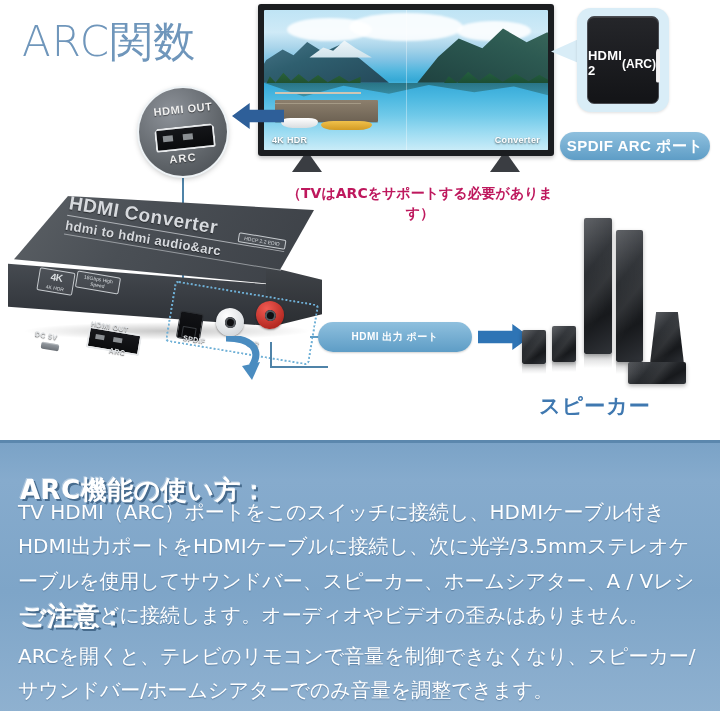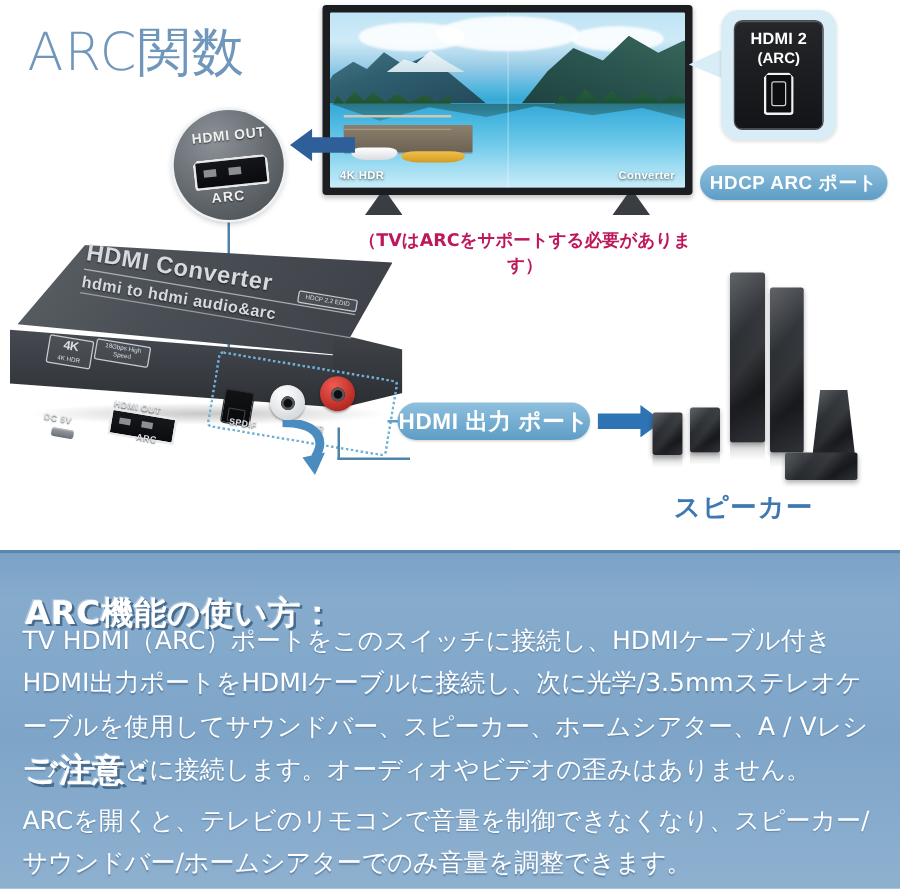--- a/index.html
+++ b/index.html
@@ -85,40 +85,40 @@
   }
   .callout-tail{
     position:absolute;left:551px;top:38px;width:30px;height:26px;
     background:#d9edf7;clip-path:polygon(100% 0%,100% 100%,0% 52%);
   }
   .port-card{
     position:absolute;left:587px;top:16px;width:72px;height:88px;
     background:linear-gradient(180deg,#25262a,#131417);
     border-radius:7px;border:1px solid #4a4c52;
     box-shadow:inset 0 1px 0 rgba(255,255,255,.12);
-    display:flex;flex-direction:column;align-items:center;justify-content:flex-start;
+    display:flex;flex-direction:row;align-items:center;justify-content:flex-start;
     padding-top:6px;box-sizing:border-box;
   }
   .port-card .l1{color:#fff;font-size:13px;font-weight:bold;letter-spacing:.2px;}
   .port-card .l2{color:#fff;font-size:12px;font-weight:bold;margin-top:1px;}
   .hdmi-glyph{
     margin-top:5px;width:20px;height:30px;border:2px solid #f2f2f2;border-radius:3px;
     background:#0d0e10;position:relative;
     clip-path:polygon(16% 0%,84% 0%,100% 12%,100% 100%,0% 100%,0% 12%);
   }
   .hdmi-glyph::after{content:"";position:absolute;left:4px;right:4px;top:5px;bottom:5px;
     border:1px solid #cfcfcf;border-radius:2px;}
   .pill{
     position:absolute;display:flex;align-items:center;justify-content:center;
     background:linear-gradient(180deg,#8fc0de,#5e9dc6);
     color:#fff;border-radius:18px;font-weight:bold;white-space:nowrap;
     box-shadow:0 1px 2px rgba(0,0,0,.18);
   }
   .pill-arc{left:560px;top:132px;width:150px;height:28px;font-size:15px;letter-spacing:.5px;}
-  .pill-out{left:318px;top:322px;width:154px;height:30px;font-size:18px;letter-spacing:.5px;}
+  .pill-out{left:318px;top:322px;width:154px;height:30px;font-size:10px;letter-spacing:.5px;}
 
   
   .arrow-left-tv{
     position:absolute;left:232px;top:103px;width:52px;height:26px;
     background:#2e5f99;
     clip-path:polygon(0% 50%,34% 0%,34% 26%,100% 26%,100% 74%,34% 74%,34% 100%);
   }
   .arrow-right-spk{
     position:absolute;left:478px;top:324px;width:52px;height:26px;
     background:#2e74b5;
@@ -325,21 +325,21 @@
     </div>
   </div>
 
   <div class="callout-tail"></div>
   <div class="callout-box"></div>
   <div class="port-card">
     <div class="l1">HDMI 2</div>
     <div class="l2">(ARC)</div>
     <div class="hdmi-glyph"></div>
   </div>
-  <div class="pill pill-arc">HDCP ARC ポート</div>
+  <div class="pill pill-arc">SPDIF ARC ポート</div>
 
   <div class="arrow-left-tv"></div>
 
   <div class="mag-stem2"></div>
   <div class="mag">
     <div class="t">HDMI OUT</div>
     <div class="port"></div>
     <div class="b">ARC</div>
   </div>
 

